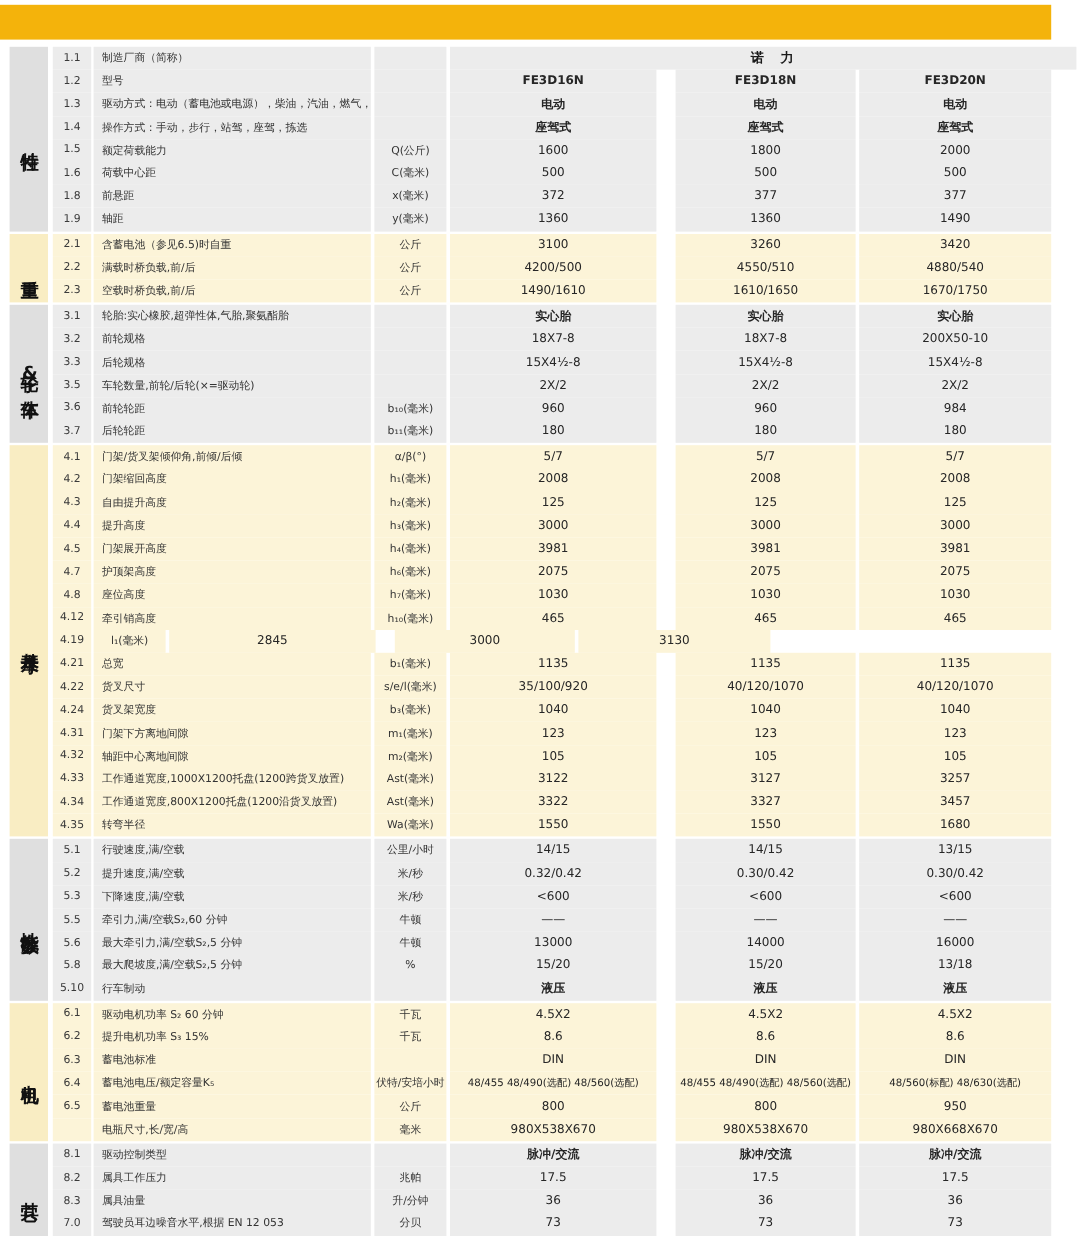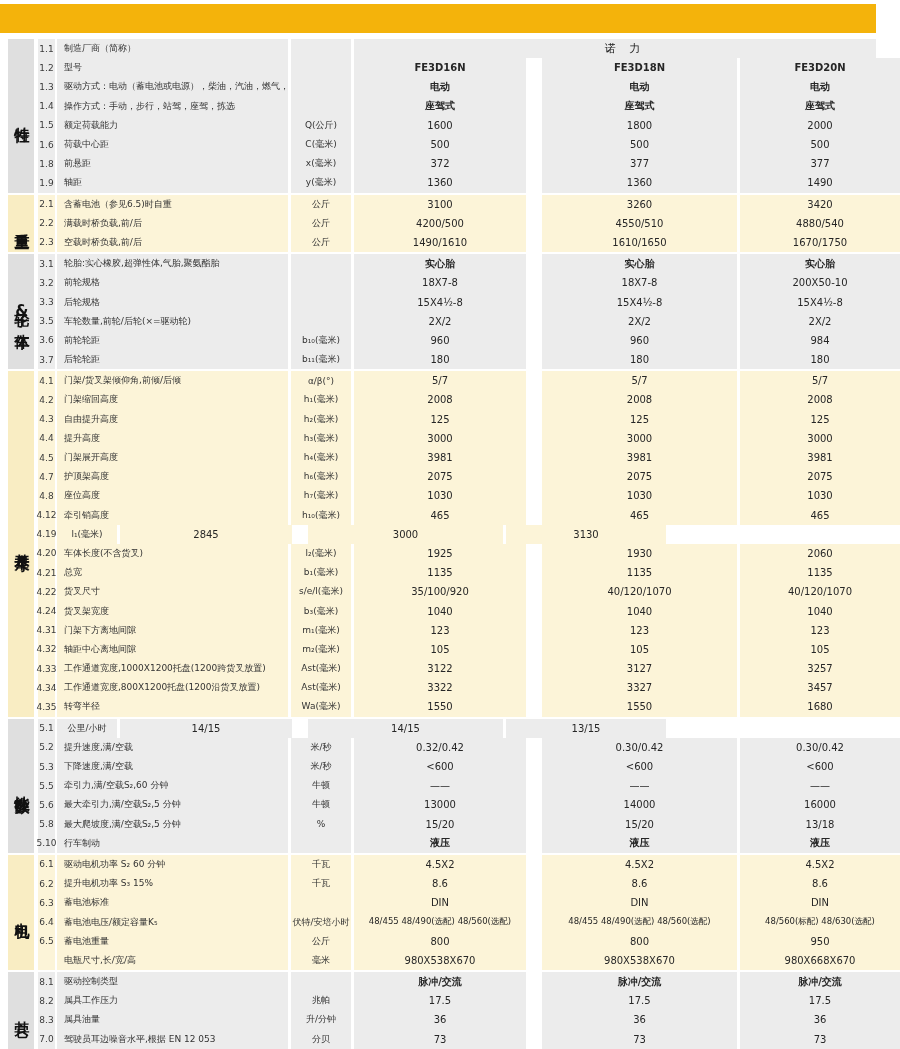--- a/index.html
+++ b/index.html
@@ -8,28 +8,28 @@
   body { padding-top:4px; }
   .banner { height:29px; width:876px; background:#F4B30B; margin-bottom:6px; }
   .table { margin-left:8px; }
   .section { display:flex; margin-bottom:2px; }
   .glabel { width:32px; margin-right:4px; display:flex; align-items:center; justify-content:center; }
   .glabel span { writing-mode:vertical-rl; text-orientation:upright; font-weight:bold;
                  font-size:15px; letter-spacing:1px; color:#111; line-height:1.05; }
   .rows { display:flex; flex-direction:column; }
   .row { display:flex; height:19.2px; }
   .cell { display:flex; align-items:center; white-space:nowrap; }
-  .c-num  { width:17px;  margin-right:2px; justify-content:center; font-size:9px;  color:#3a3a3a; }
+  .c-num  { width:32px;  margin-right:2px; justify-content:center; font-size:9px;  color:#3a3a3a; }
   .c-desc { width:231px; margin-right:3px; padding-left:7px; font-size:9px; color:#333; overflow:hidden; }
   .c-unit { width:60px;  margin-right:3px; justify-content:center; font-size:9px;  color:#333; }
   .c-v    { justify-content:center; font-size:10px; color:#262626; }
   .v1 { width:172px; margin-right:16px; }
-  .v2 { width:195px; margin-right:3px; }
+  .v2 { width:150px; margin-right:3px; }
   .v3 { width:160px;text-align:center; }
-  .c-span { width:522px; justify-content:center; font-weight:normal; font-size:11px;
+  .c-span { width:522px; justify-content:center; font-weight:bold; font-size:11px;
             letter-spacing:5px; color:#1a1a1a;padding-left:20px; }
   .gray   .cell   { background:#ECECEC; }
   .gray   .glabel { background:#DFDFDF; }
   .yellow .cell   { background:#FCF4D8; }
   .yellow .glabel { background:#F9EDC3; }
   .bold  { font-weight:bold; }
   .small { font-size:8.5px; }
 </style>
 </head>
 <body>
@@ -262,28 +262,20 @@
             <div class="cell c-v v3">465</div>
           </div>
           <div class="row">
             <div class="cell c-num">4.19</div>
             <div class="cell c-unit">l₁(毫米)</div>
             <div class="cell c-v v1">2845</div>
             <div class="cell c-v v2">3000</div>
             <div class="cell c-v v3">3130</div>
           </div>
           <div class="row">
-            <div class="cell c-num">4.20</div>
-            <div class="cell c-desc">车体长度(不含货叉)</div>
-            <div class="cell c-unit">l₂(毫米)</div>
-            <div class="cell c-v v1">1925</div>
-            <div class="cell c-v v2">1930</div>
-            <div class="cell c-v v3">2060</div>
-          </div>
-          <div class="row">
             <div class="cell c-num">4.21</div>
             <div class="cell c-desc">总宽</div>
             <div class="cell c-unit">b₁(毫米)</div>
             <div class="cell c-v v1">1135</div>
             <div class="cell c-v v2">1135</div>
             <div class="cell c-v v3">1135</div>
           </div>
           <div class="row">
             <div class="cell c-num">4.22</div>
             <div class="cell c-desc">货叉尺寸</div>
@@ -342,20 +334,21 @@
           </div>
         </div>
       </div>
       <div class="section gray">
         <div class="glabel">
           <span>性能参数</span>
         </div>
         <div class="rows">
           <div class="row">
             <div class="cell c-num">5.1</div>
+            <div class="cell c-desc">行驶速度,满/空载</div>
             <div class="cell c-unit">公里/小时</div>
             <div class="cell c-v v1">14/15</div>
             <div class="cell c-v v2">14/15</div>
             <div class="cell c-v v3">13/15</div>
           </div>
           <div class="row">
             <div class="cell c-num">5.2</div>
             <div class="cell c-desc">提升速度,满/空载</div>
             <div class="cell c-unit">米/秒</div>
             <div class="cell c-v v1">0.32/0.42</div>

